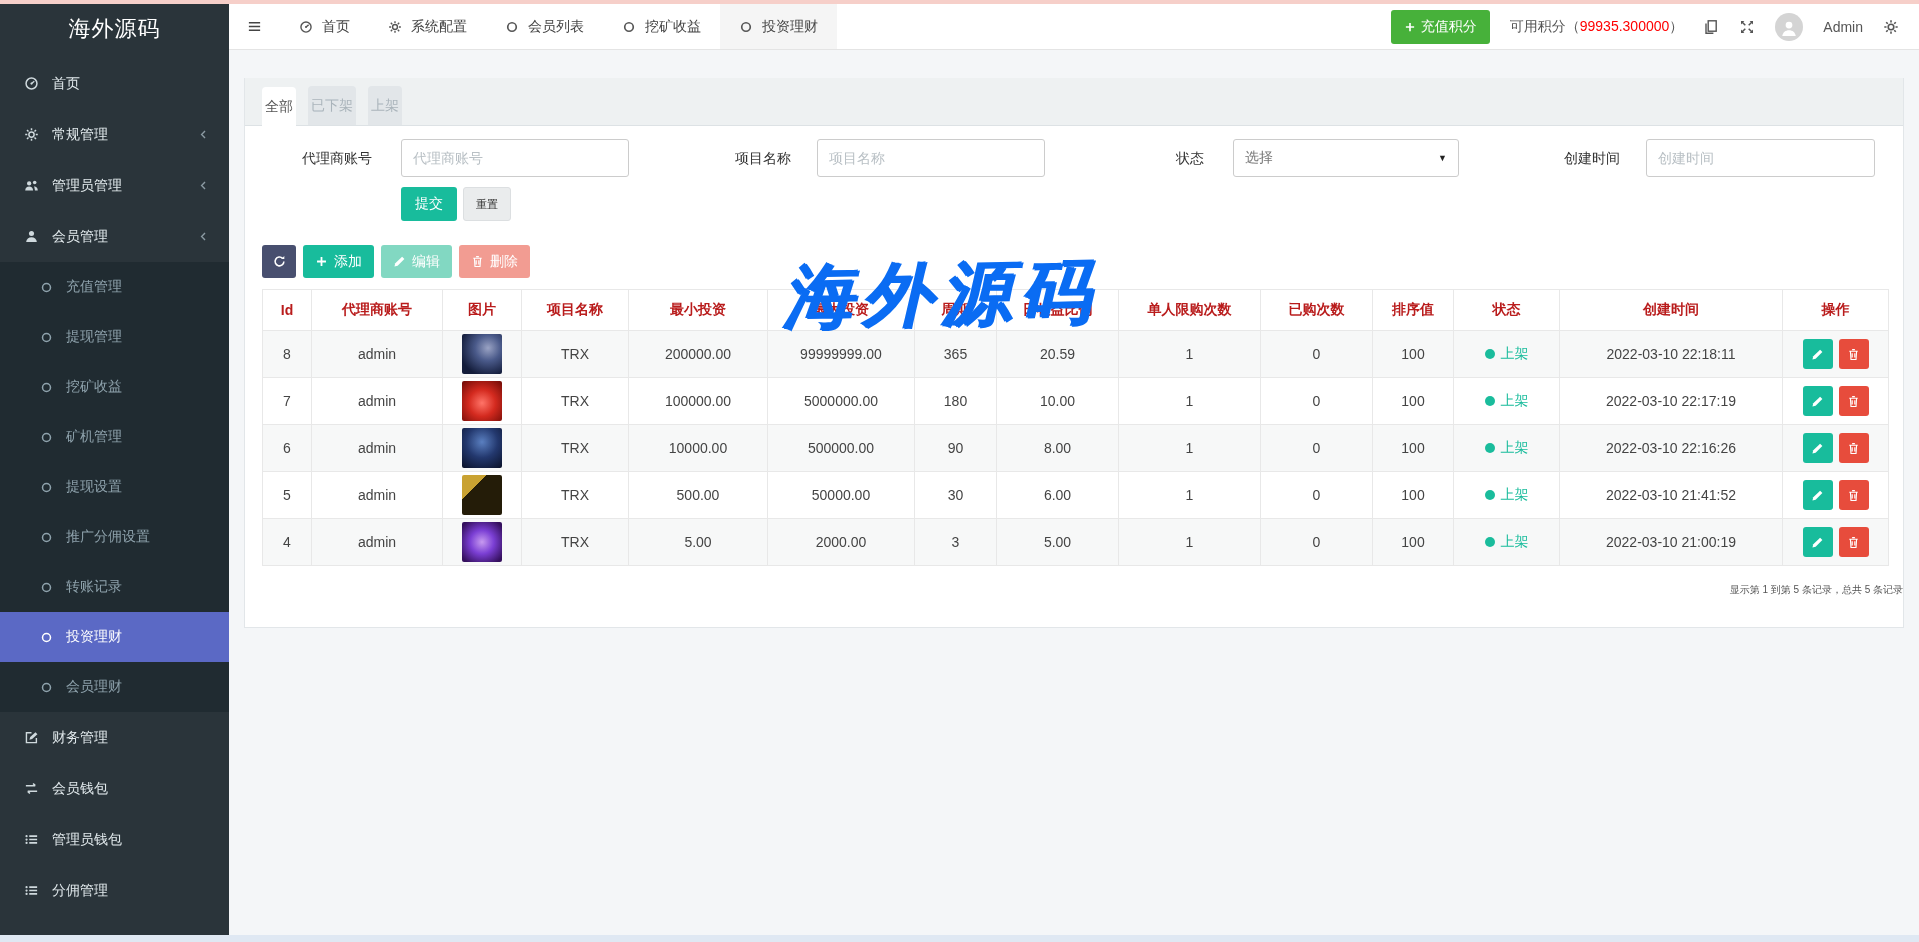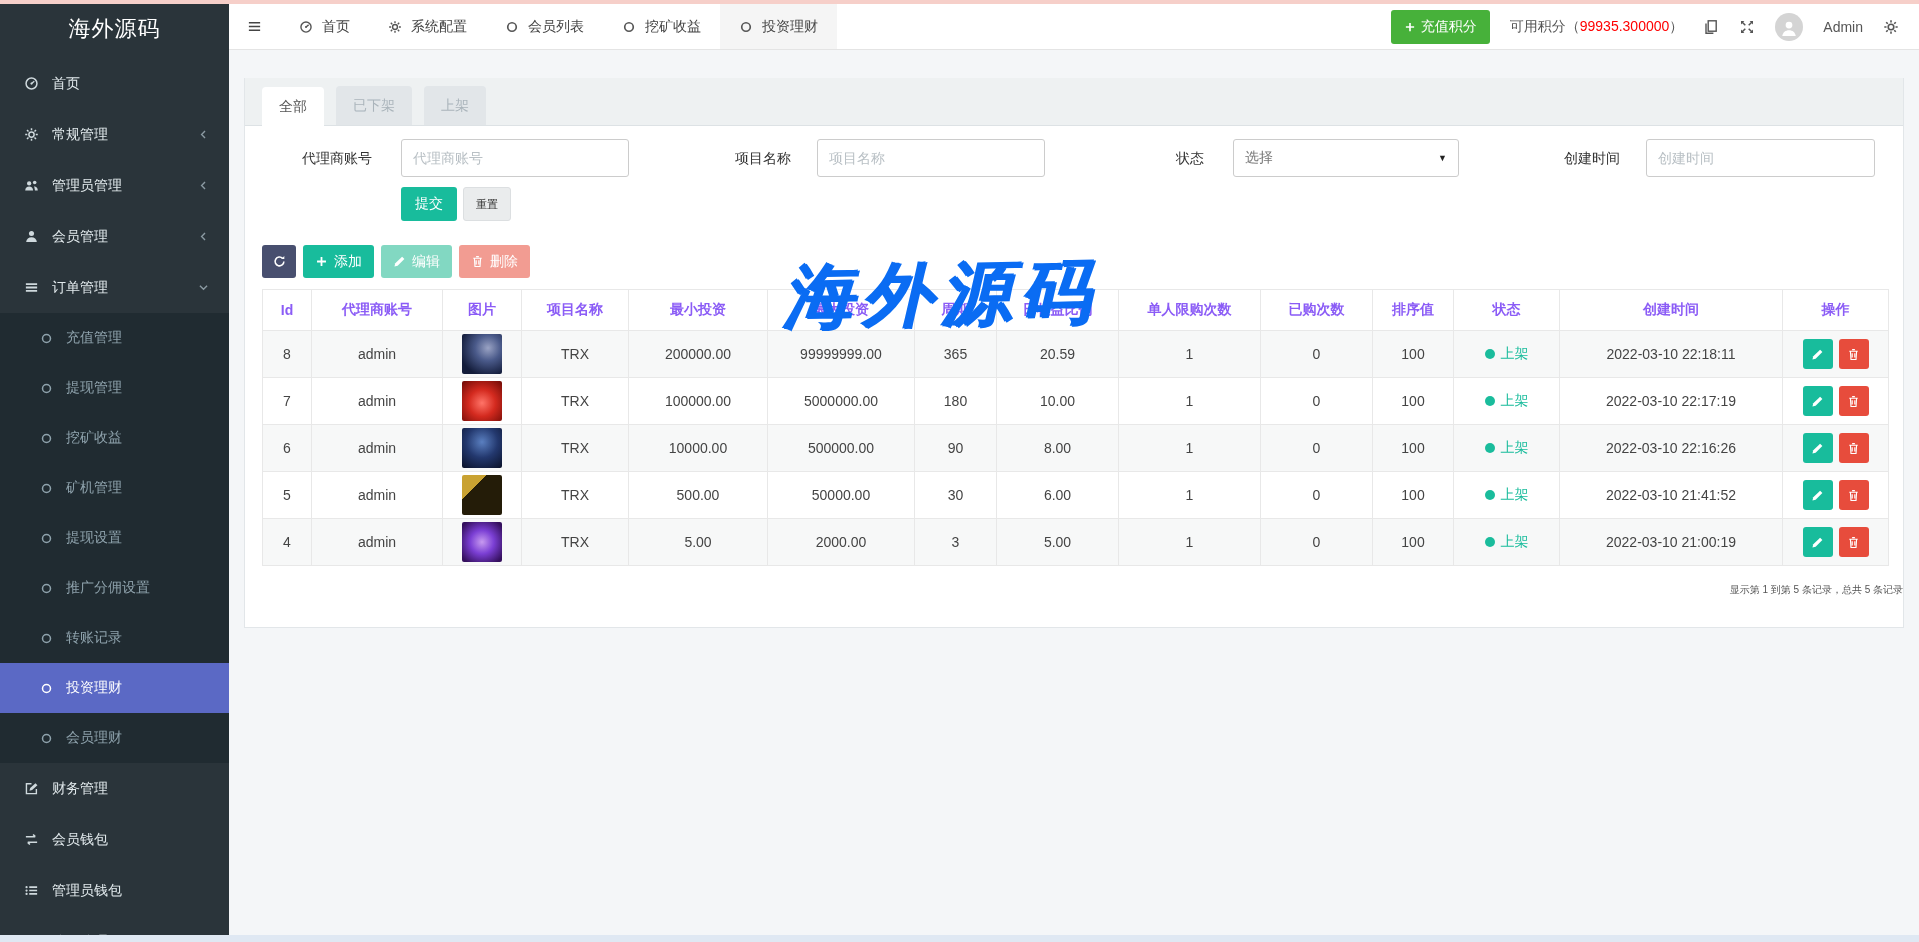--- a/index.html
+++ b/index.html
@@ -37,21 +37,21 @@
   #points{color:#555;}
   #points .red{color:#ff0000;}
   .tb-icon{color:#555;cursor:pointer;width:16px;height:16px;}
   #avatar{width:28px;height:28px;border-radius:50%;background:#d4d4d4;display:flex;align-items:center;justify-content:center;overflow:hidden;cursor:pointer;}
   #avatar svg{width:20px;height:20px;margin-top:3px;}
   #username{color:#555;}
 
   
   #card{position:absolute;left:244px;top:78px;width:1660px;background:#fff;border:1px solid #e2e6e9;border-top:none;z-index:10;padding-bottom:26px;}
   #tabstrip{background:#eef1f2;border-bottom:1px solid #dde2e5;padding:9px 0 0 17px;height:48px;display:flex;align-items:flex-end;gap:12px;}
-  .tab{height:39px;padding:0 17px;display:flex;align-items:center;font-size:14px;border-radius:4px 4px 0 0;cursor:pointer;}
+  .tab{height:39px;padding:0 3px;display:flex;align-items:center;font-size:14px;border-radius:4px 4px 0 0;cursor:pointer;}
   .tab.active{background:#fff;color:#555;position:relative;top:1px;}
   .tab.inactive{background:#e2e6e9;color:#aab4bb;}
 
   
   #filter{position:relative;height:119px;}
   .f-label{position:absolute;top:13px;line-height:38px;color:#333;white-space:nowrap;}
   .f-input{position:absolute;top:13px;height:38px;border:1px solid #ccc;border-radius:3px;padding:0 11px;font-size:14px;color:#555;outline:none;font-family:inherit;}
   .f-input::placeholder{color:#b9c0c5;}
   #f-select{position:absolute;top:13px;left:988px;width:226px;height:38px;border:1px solid #ccc;border-radius:3px;background:#fff;display:flex;align-items:center;padding:0 11px;color:#777;cursor:pointer;}
   #f-select .caret{margin-left:auto;font-size:9px;color:#222;}
@@ -62,21 +62,21 @@
   #toolbar{display:flex;gap:7px;padding-left:17px;}
   .t-btn{height:33px;border:none;border-radius:3px;color:#fff;font-size:14px;display:flex;align-items:center;gap:6px;padding:0 12px;cursor:pointer;font-family:inherit;}
   #refresh-btn{background:#484f6f;width:34px;justify-content:center;padding:0;}
   #add-btn{background:#18bc9c;}
   #edit-btn{background:#82d8c2;}
   #del-btn{background:#f29c92;}
   .t-btn .ico{width:13px;height:13px;color:#fff;}
 
   
   #grid{width:1626px;margin:11px 17px 0 17px;border-collapse:collapse;table-layout:fixed;}
-  #grid th{border:1px solid #e8e8e8;height:41px;font-size:14px;color:#8b5cf6;font-weight:bold;text-align:center;background:#fff;}
+  #grid th{border:1px solid #e8e8e8;height:41px;font-size:14px;color:#b91c1c;font-weight:bold;text-align:center;background:#fff;}
   #grid td{border:1px solid #e8e8e8;height:47px;font-size:14px;color:#444;text-align:center;vertical-align:middle;}
   #grid tr.stripe td{background:#f7f8f8;}
   .thumb{width:40px;height:40px;border-radius:2px;margin:0 auto;}
   .img-8{background:radial-gradient(circle at 65% 35%,#9aa3c4 0%,#4a5a8a 35%,#131c3a 78%);}
   .img-7{background:radial-gradient(circle at 50% 55%,#ff7468 0%,#d42a1f 45%,#6e0a05 100%);}
   .img-6{background:radial-gradient(circle at 50% 35%,#5a7fc0 0%,#23386e 48%,#0a1128 100%);}
   .img-5{background:linear-gradient(135deg,#c9a232 0 30%,#241c08 30% 100%);}
   .img-4{background:radial-gradient(circle at 50% 50%,#c79af0 0%,#7b3fd4 42%,#35105e 88%);}
   .status{color:#1abc9c;display:inline-flex;align-items:center;gap:6px;}
   .status .dot{width:10px;height:10px;border-radius:50%;background:#1abc9c;display:inline-block;}
@@ -142,33 +142,20 @@
         <span class="ico">
           <svg viewBox="0 0 16 16">
             <circle cx="8" cy="4.8" r="2.7" fill="currentColor"></circle>
             <path d="M2.3 13.8c.3-3.1 2.7-5 5.7-5s5.4 1.9 5.7 5z" fill="currentColor"></path>
           </svg>
         </span>
         <span class="s-label">会员管理</span>
         <span class="ico chev">
           <svg viewBox="0 0 16 16">
             <path d="M10.2 2.8L5.2 8l5 5.2" fill="none" stroke="currentColor" stroke-width="2"></path>
-          </svg>
-        </span>
-      </div>
-      <div class="s-item main">
-        <span class="ico">
-          <svg viewBox="0 0 16 16">
-            <path d="M2 4.5h12M2 8h12M2 11.5h12" stroke="currentColor" stroke-width="1.9" fill="none"></path>
-          </svg>
-        </span>
-        <span class="s-label">订单管理</span>
-        <span class="ico chev">
-          <svg viewBox="0 0 16 16">
-            <path d="M2.8 5.3L8 10.5l5.2-5.2" fill="none" stroke="currentColor" stroke-width="2"></path>
           </svg>
         </span>
       </div>
       <div class="s-item sub">
         <span class="ico">
           <svg viewBox="0 0 16 16">
             <circle cx="8" cy="8" r="4.9" fill="none" stroke="currentColor" stroke-width="1.9"></circle>
           </svg>
         </span>
         <span class="s-label">充值管理</span>

